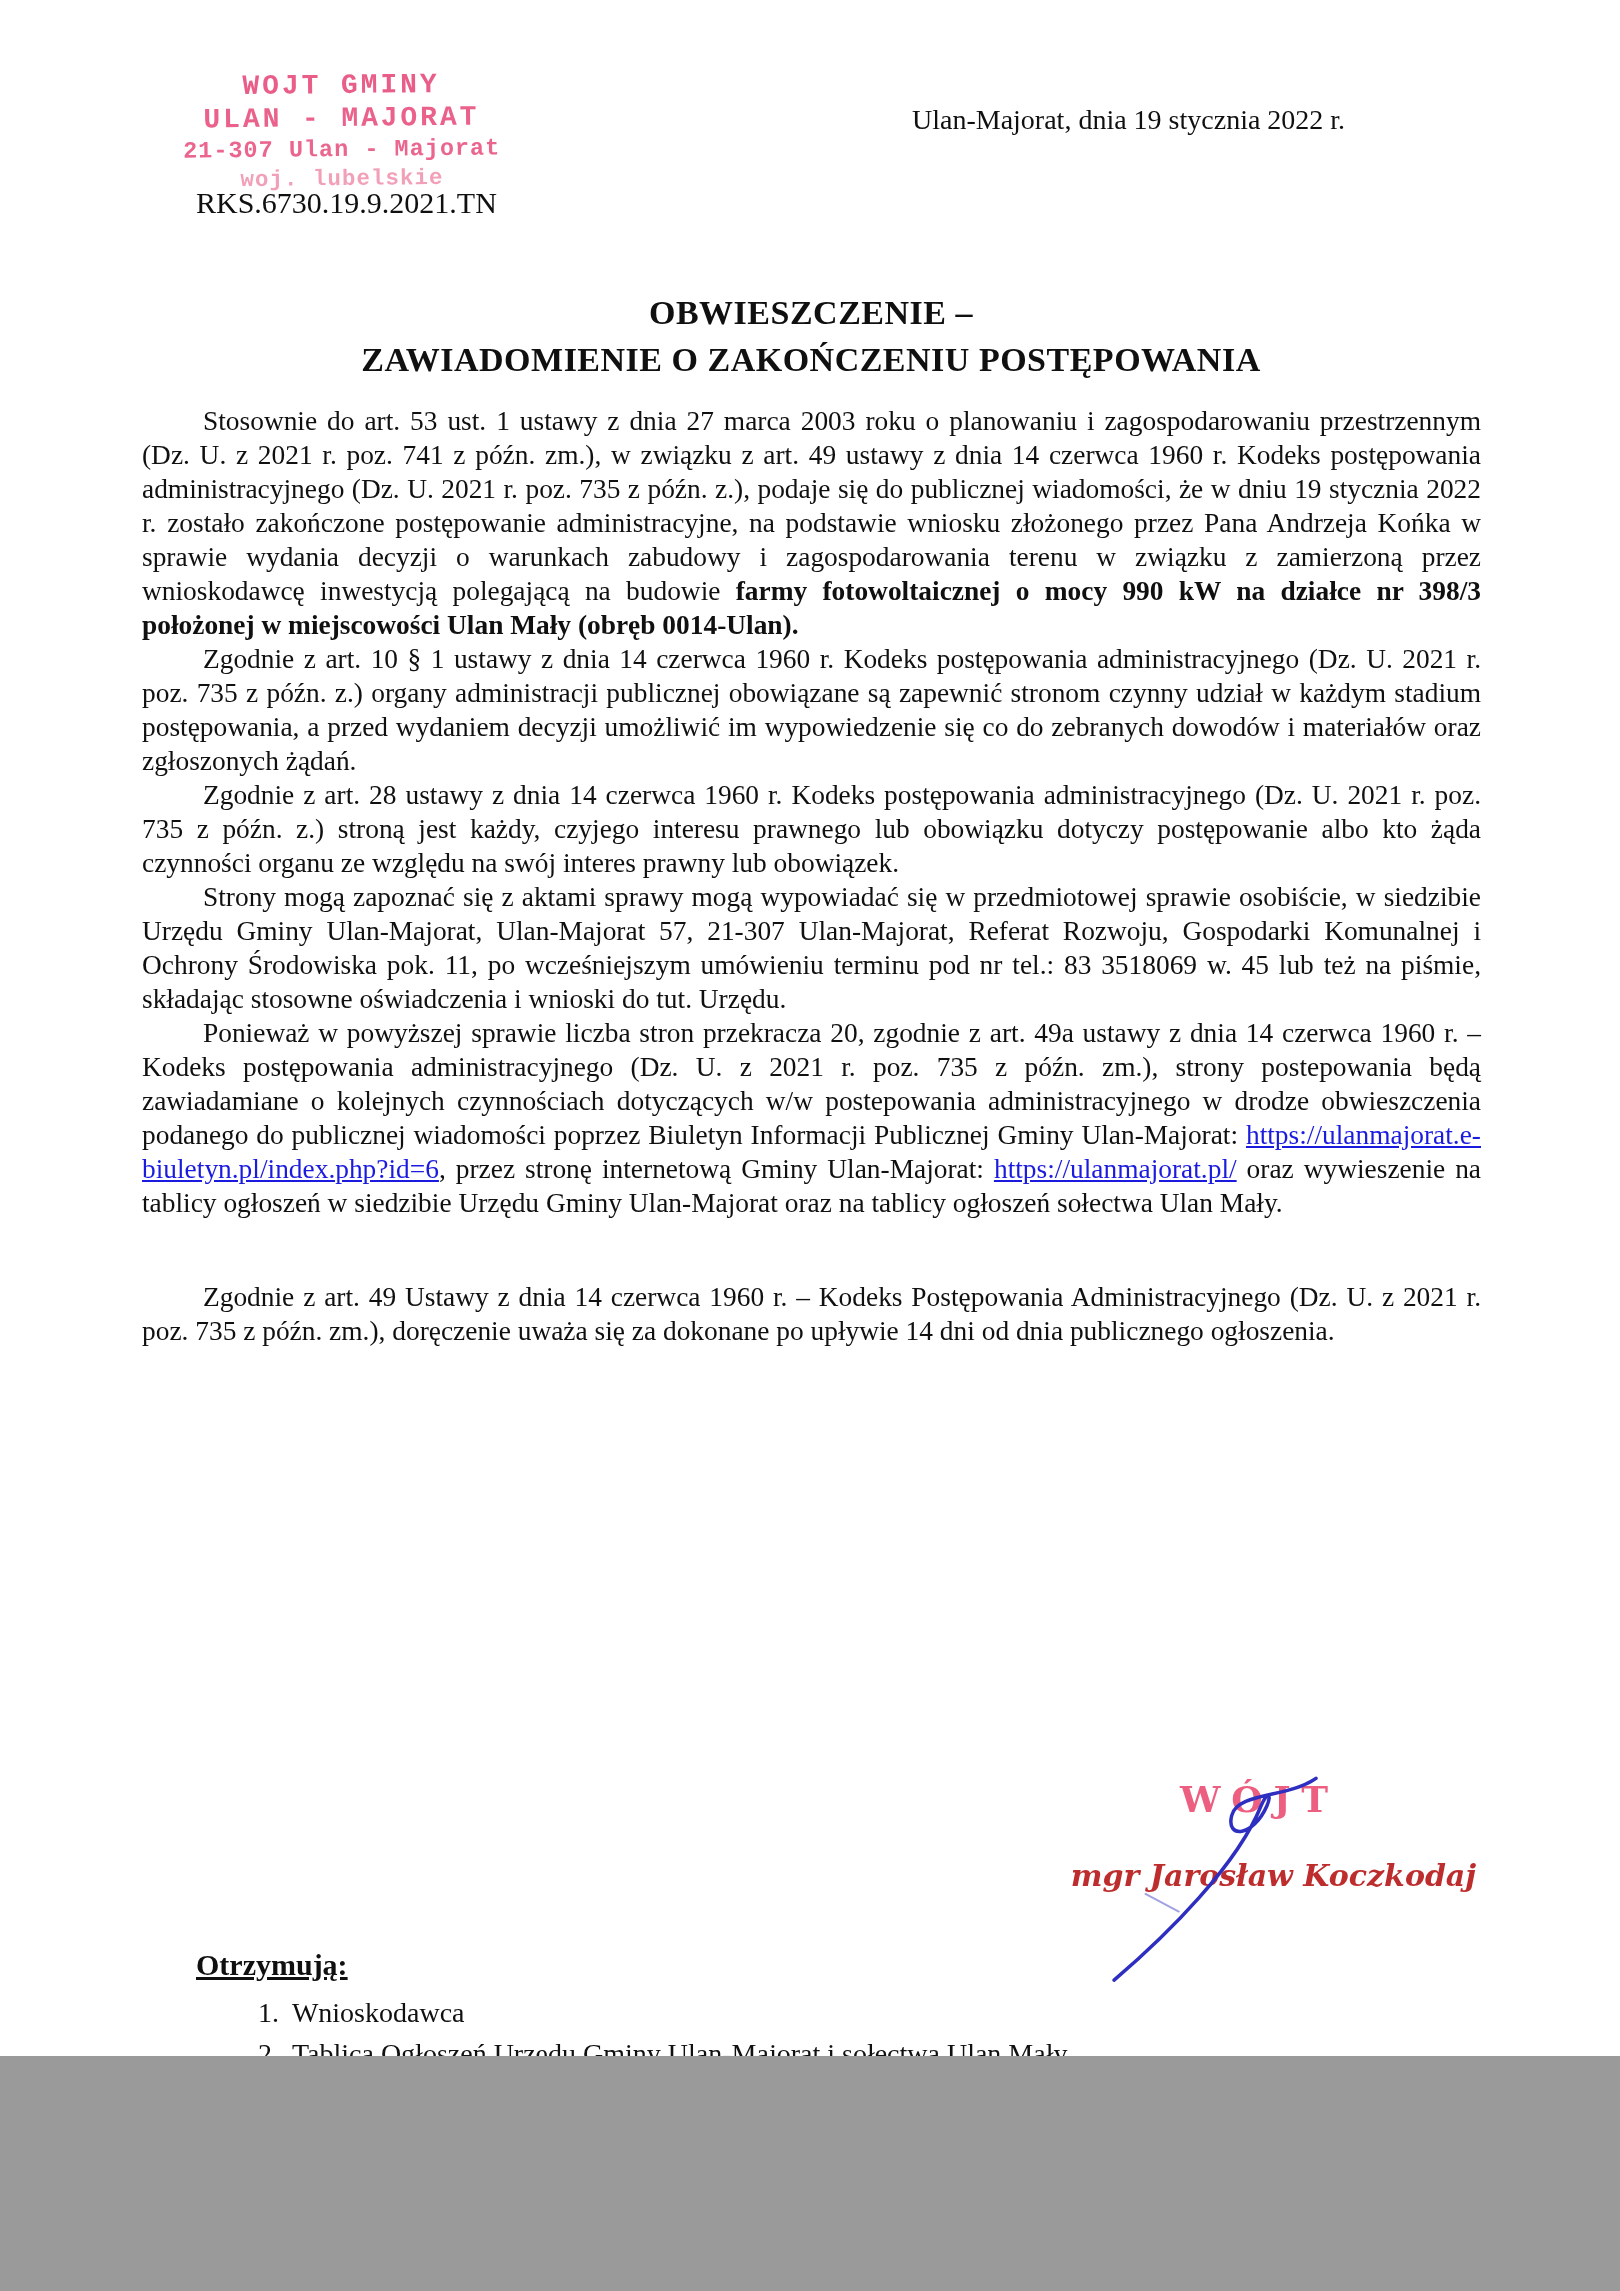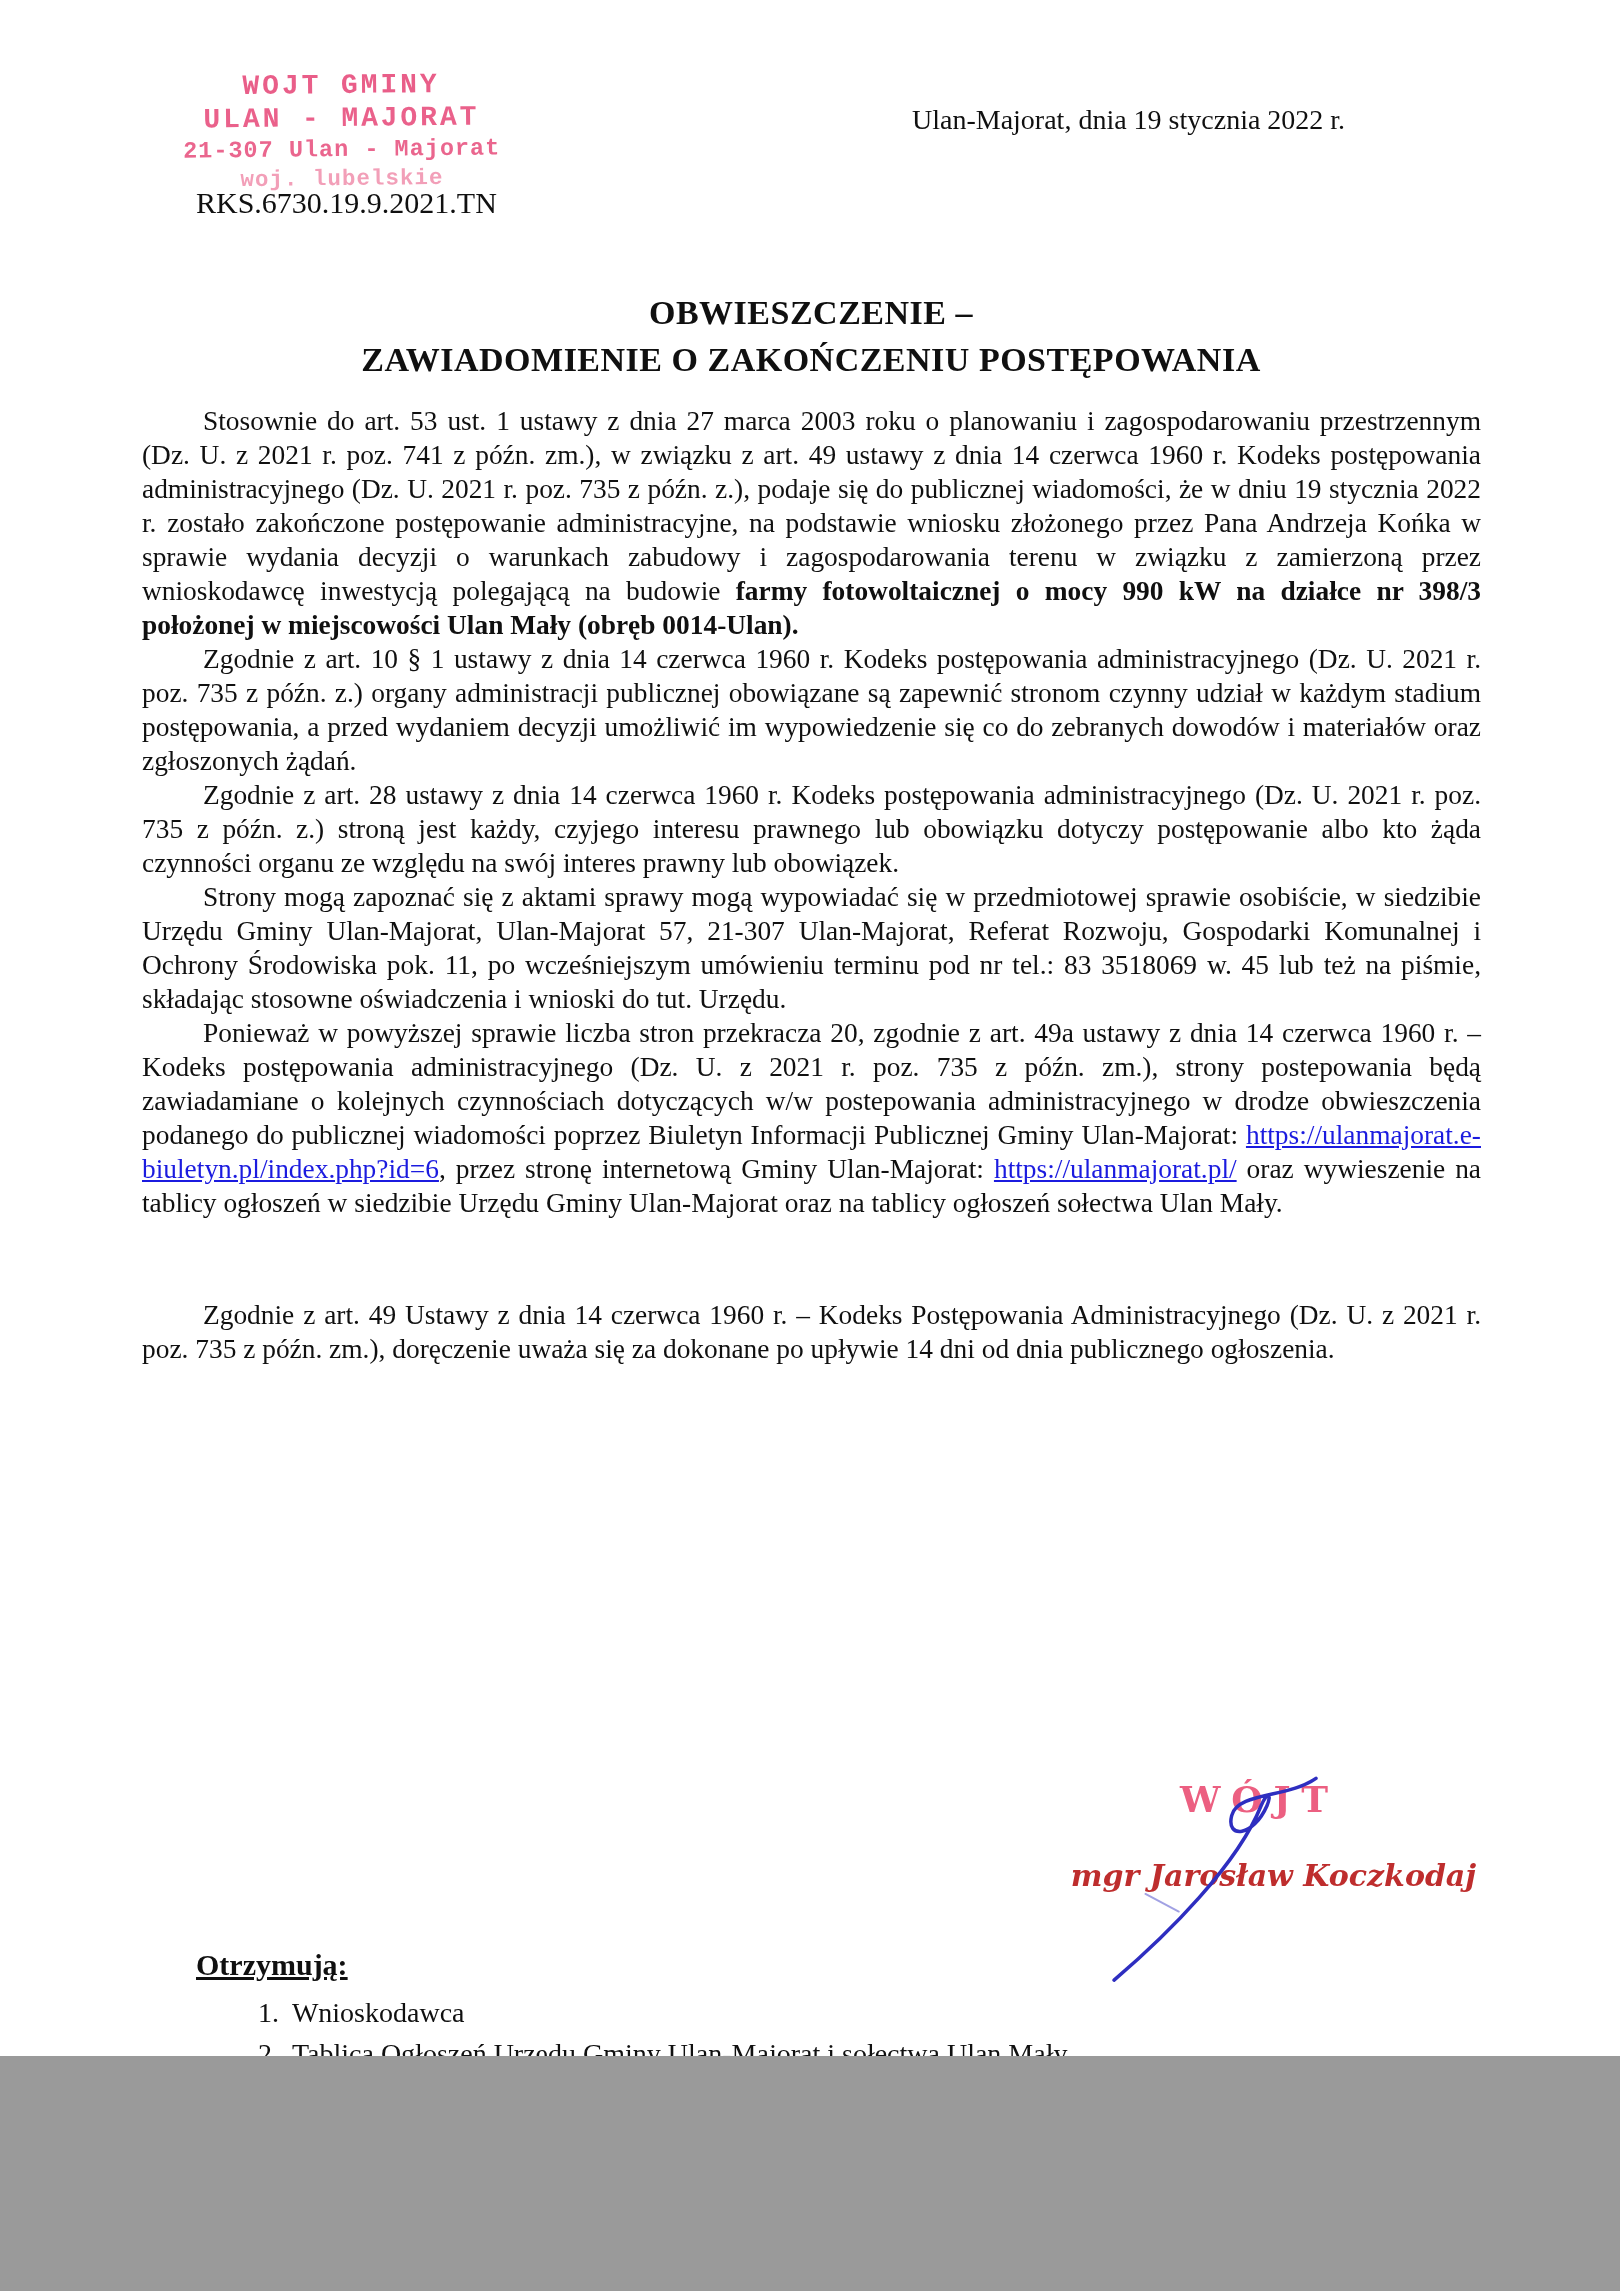--- a/index.html
+++ b/index.html
@@ -25,21 +25,21 @@
   .title{
     position:absolute;left:142px;top:265px;width:1338px;text-align:center;
     font-weight:bold;font-size:34px;line-height:47px;letter-spacing:0.5px;margin-top:24px;
   }
 
   .body{
     position:absolute;left:142px;top:404px;width:1339px;
     font-size:27.4px;line-height:34px;text-align:justify;
   }
   .body p{margin:0;text-indent:61px;}
-  .body p.gap{margin-top:78px;}
+  .body p.gap{margin-top:60px;}
   .b{font-weight:bold;}
   a.link{color:#1b1bdf;text-decoration:underline;cursor:pointer;}
 
   
   .sig-role{
     position:absolute;left:1127px;top:1778px;width:265px;text-align:center;
     color:#ea4a70;font-weight:bold;font-size:36px;letter-spacing:10.8px;
     font-family:"DejaVu Serif",serif;opacity:.88;user-select:none;
   }
   .sig-name{

